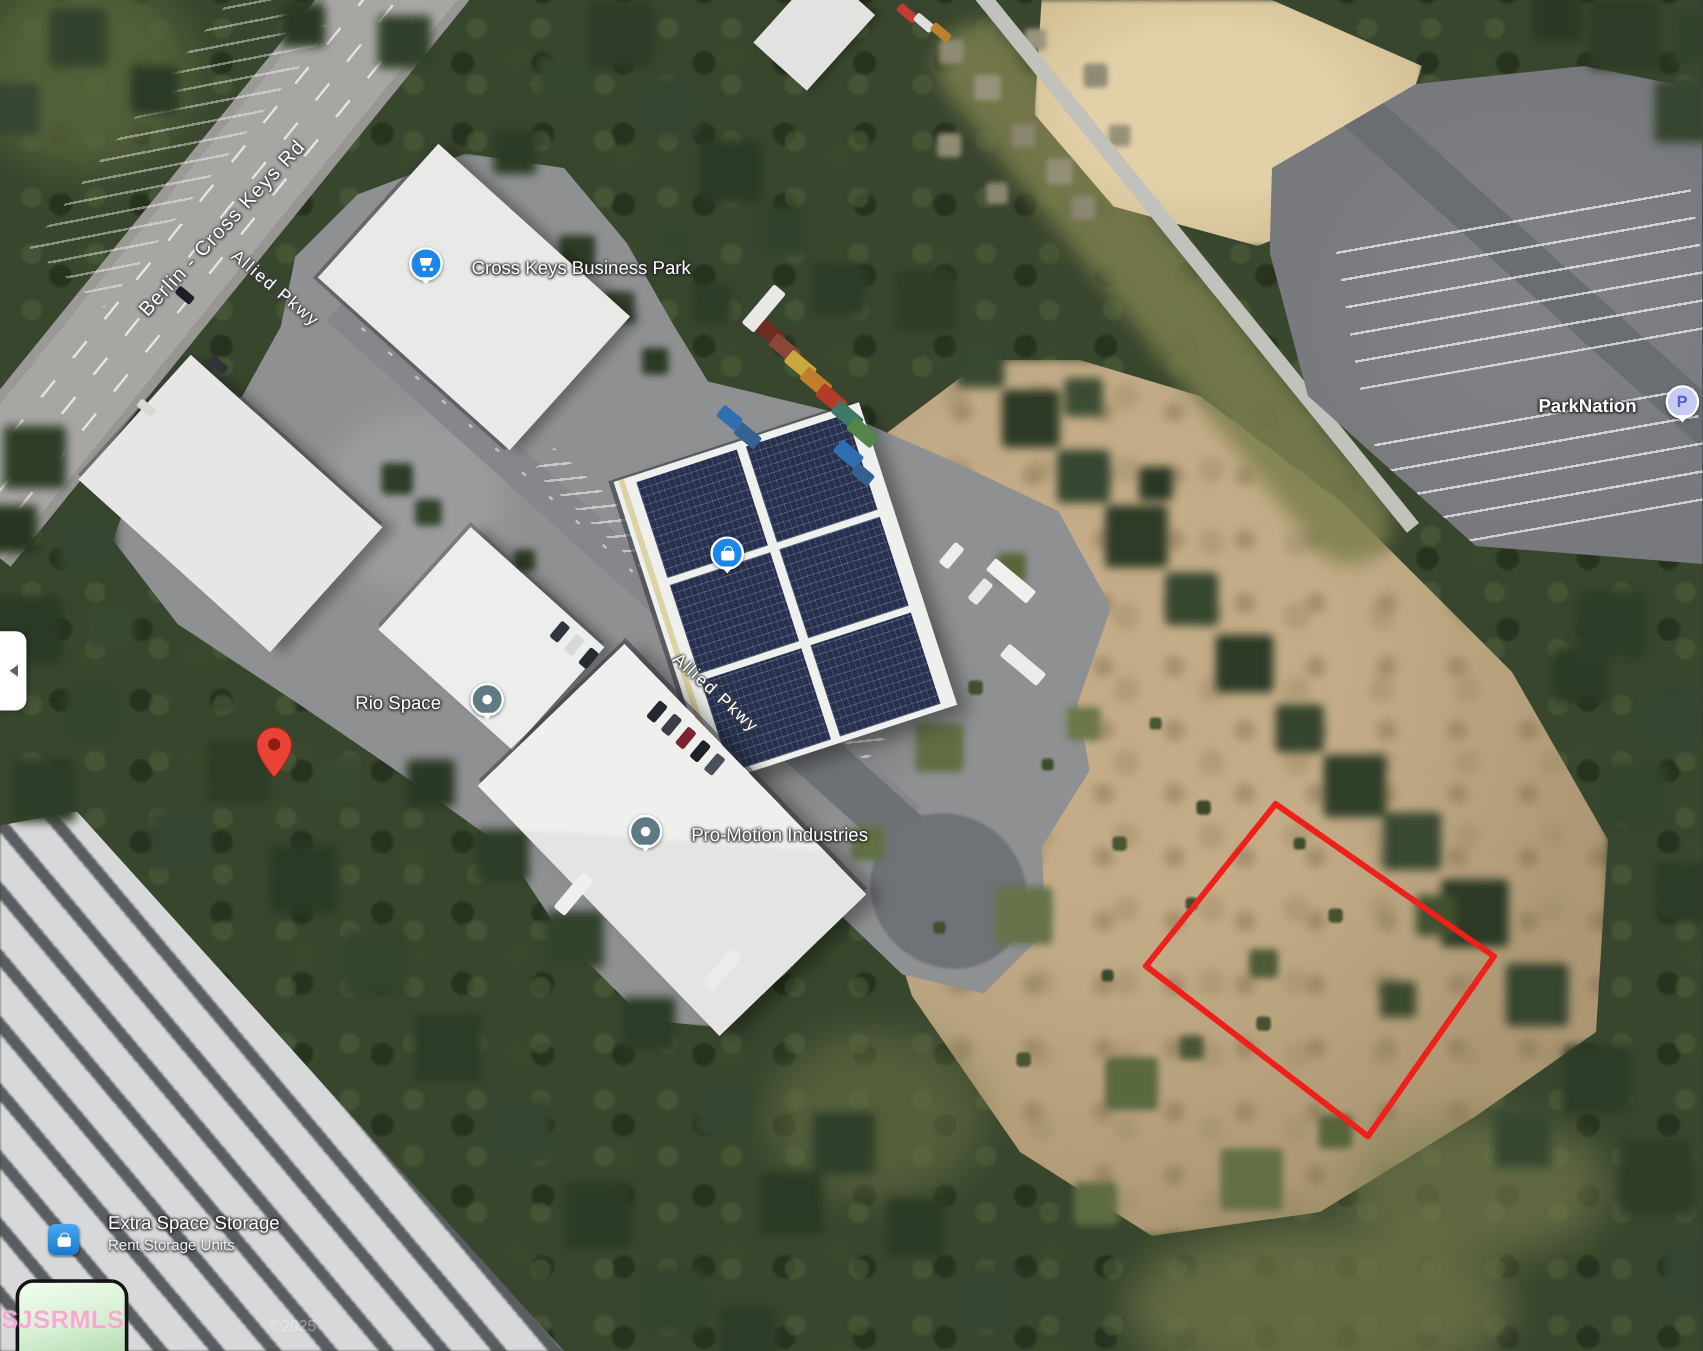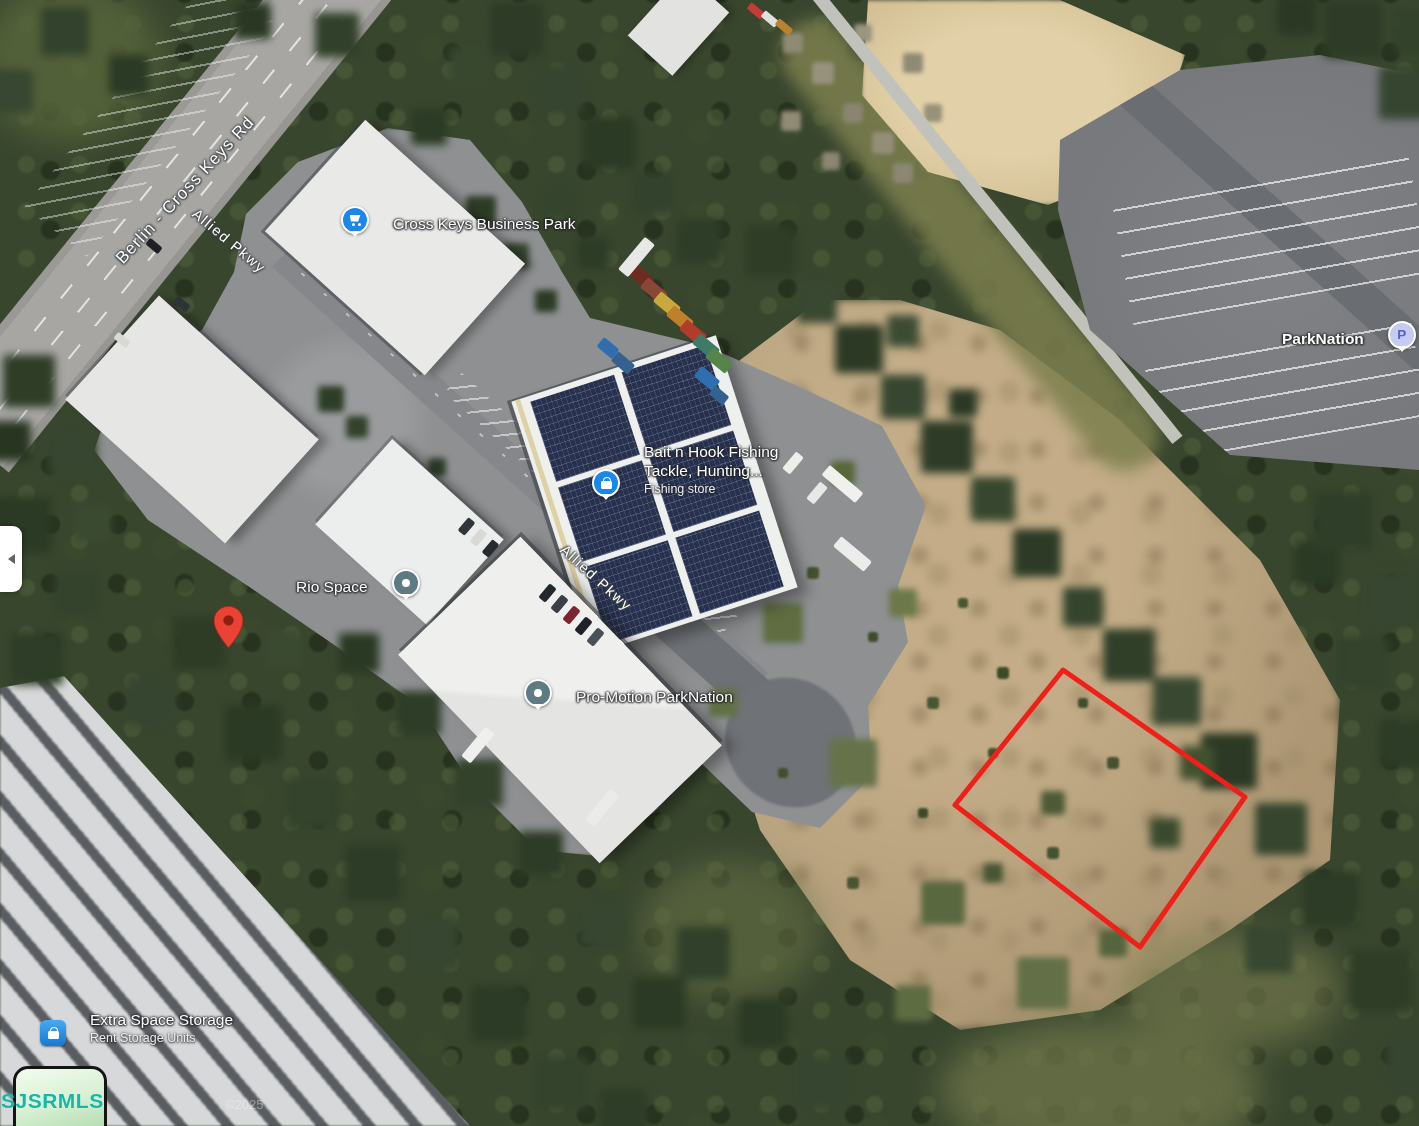--- a/index.html
+++ b/index.html
@@ -96,21 +96,21 @@
   .road-label{position:absolute;z-index:35;color:#fff;white-space:nowrap;
     font:400 14.5px/1 "Liberation Sans",sans-serif;letter-spacing:1.5px;
     text-shadow:0 0 3px rgba(60,64,67,1),0 1px 2px rgba(60,64,67,1),1px 0 2px rgba(60,64,67,.95),-1px 0 2px rgba(60,64,67,.95);}
   
   .panel-tab{position:absolute;left:0;top:526px;width:22px;height:66px;background:#fff;
     border-radius:0 9px 9px 0;display:flex;align-items:center;justify-content:center;
     box-shadow:1px 0 4px rgba(0,0,0,.35);z-index:60;cursor:pointer;}
   .tab-arrow{width:0;height:0;border:5.5px solid transparent;border-right:7px solid #5f6368;margin-right:4px;}
   .mls-box{position:absolute;left:13px;top:1066px;width:88px;height:76px;border:3px solid #141414;border-radius:15px;
     background:linear-gradient(165deg,#f2fcef 0%,#d8f0d4 45%,#a5d3a2 100%);z-index:55;}
-  .mls-text{position:absolute;left:1px;top:1090px;font:700 21px/1 "Liberation Sans",sans-serif;color:#14b8a6;
+  .mls-text{position:absolute;left:1px;top:1090px;font:700 21px/1 "Liberation Sans",sans-serif;color:#f9a8d4;
     letter-spacing:.5px;z-index:56;text-shadow:0 0 2px rgba(255,255,255,.55);}
   .copyright{position:absolute;left:225px;top:1098px;font:400 13px/1 "Liberation Sans",sans-serif;
     color:rgba(255,255,255,.38);z-index:30;}
 </style>
 </head>
 <body>
 
 <div class="stage">
 
   <div class="abs forest-base"></div>
@@ -222,34 +222,30 @@
         <span class="glyph-cart"></span>
       </span>
     <span class="poi-name" style="margin-top:4px;">Cross Keys Business Park</span>
   </div>
 
 
   <div class="poi" style="left:592px;top:398px;">
     <span class="pin blue" style="margin-top:4px;">
         <span class="glyph-bag"></span>
       </span>
-    <span class="poi-text">
-      <span class="poi-name wrap">Bait n Hook Fishing Tackle, Hunting...</span>
-      <span class="poi-sub">Fishing store</span>
-    </span>
   </div>
 
   <div class="poi" style="left:296px;top:524px;">
     <span class="poi-name" style="margin-top:5px;">Rio Space</span>
     <span class="pin generic"></span>
   </div>
 
   <div class="poi" style="left:524px;top:634px;">
     <span class="pin generic"></span>
-    <span class="poi-name" style="margin-top:5px;">Pro-Motion ParkNation</span>
+    <span class="poi-name" style="margin-top:5px;">Pro-Motion Industries</span>
   </div>
 
   <div class="poi" style="left:1282px;top:276px;">
     <span class="poi-name" style="margin-top:5px;font-weight:bold;">ParkNation</span>
     <span class="pin parking">
         <span>P</span>
       </span>
   </div>
 
   <div class="poi" style="left:40px;top:966px;">

